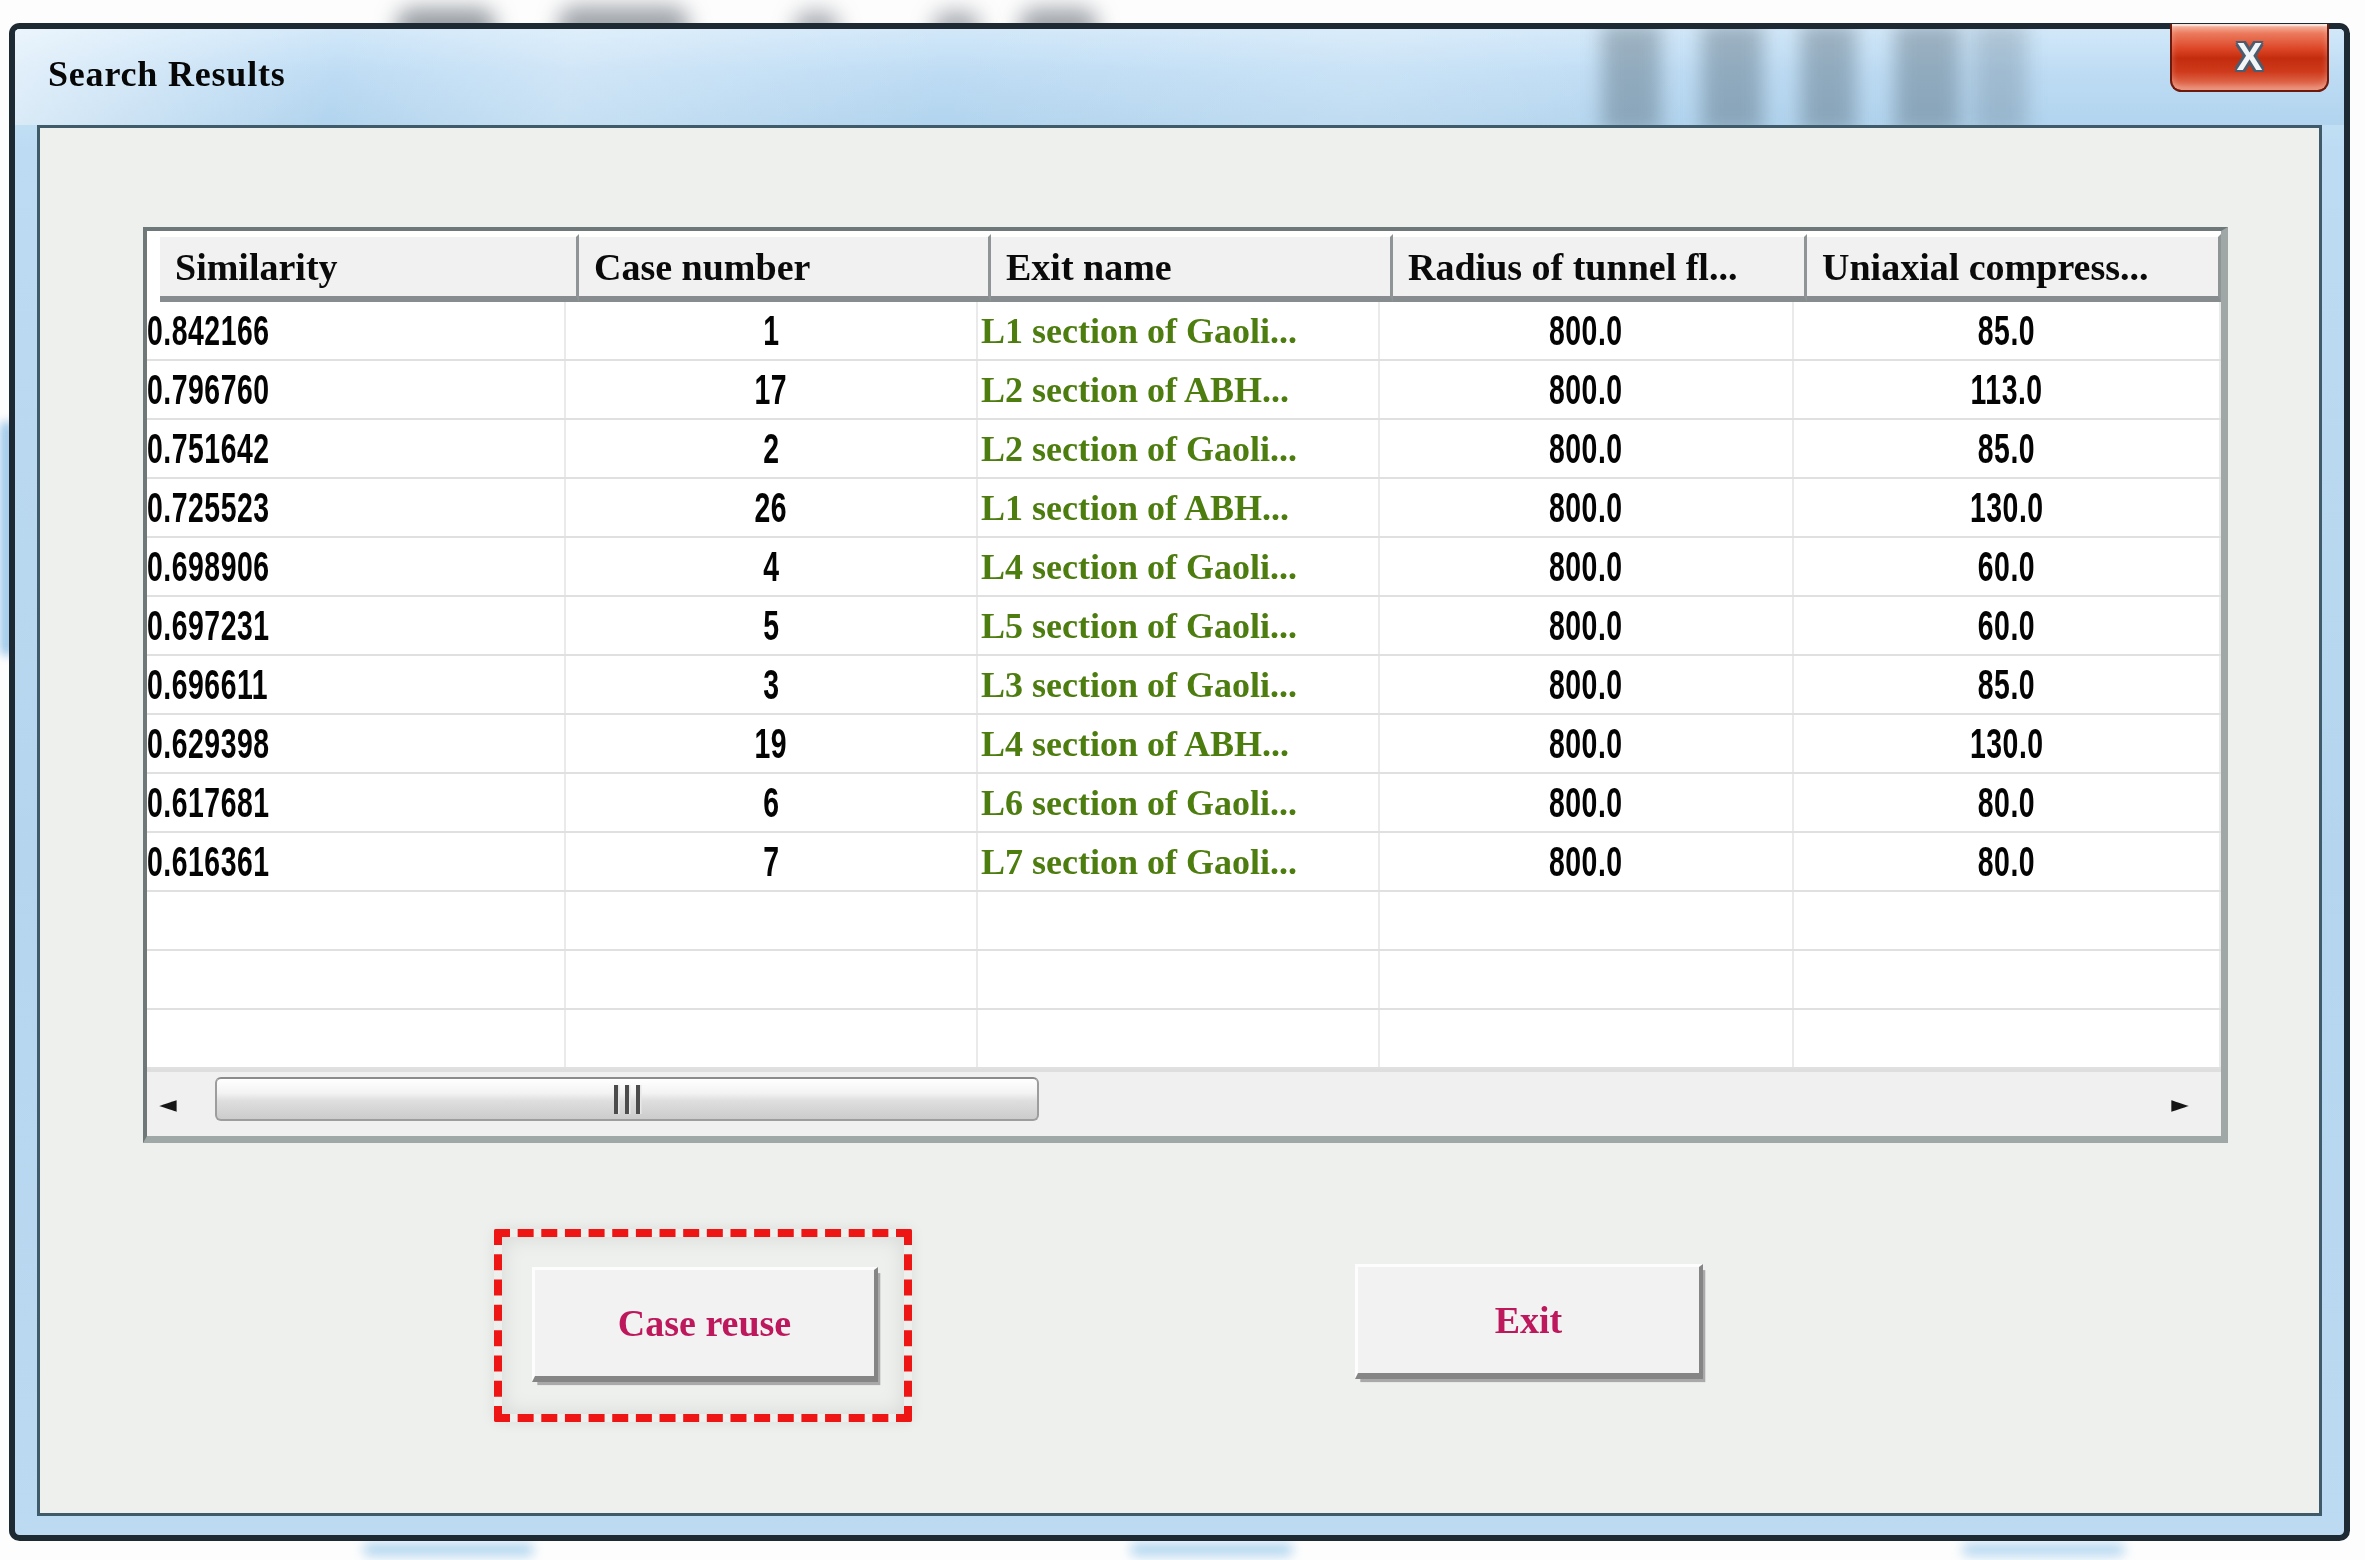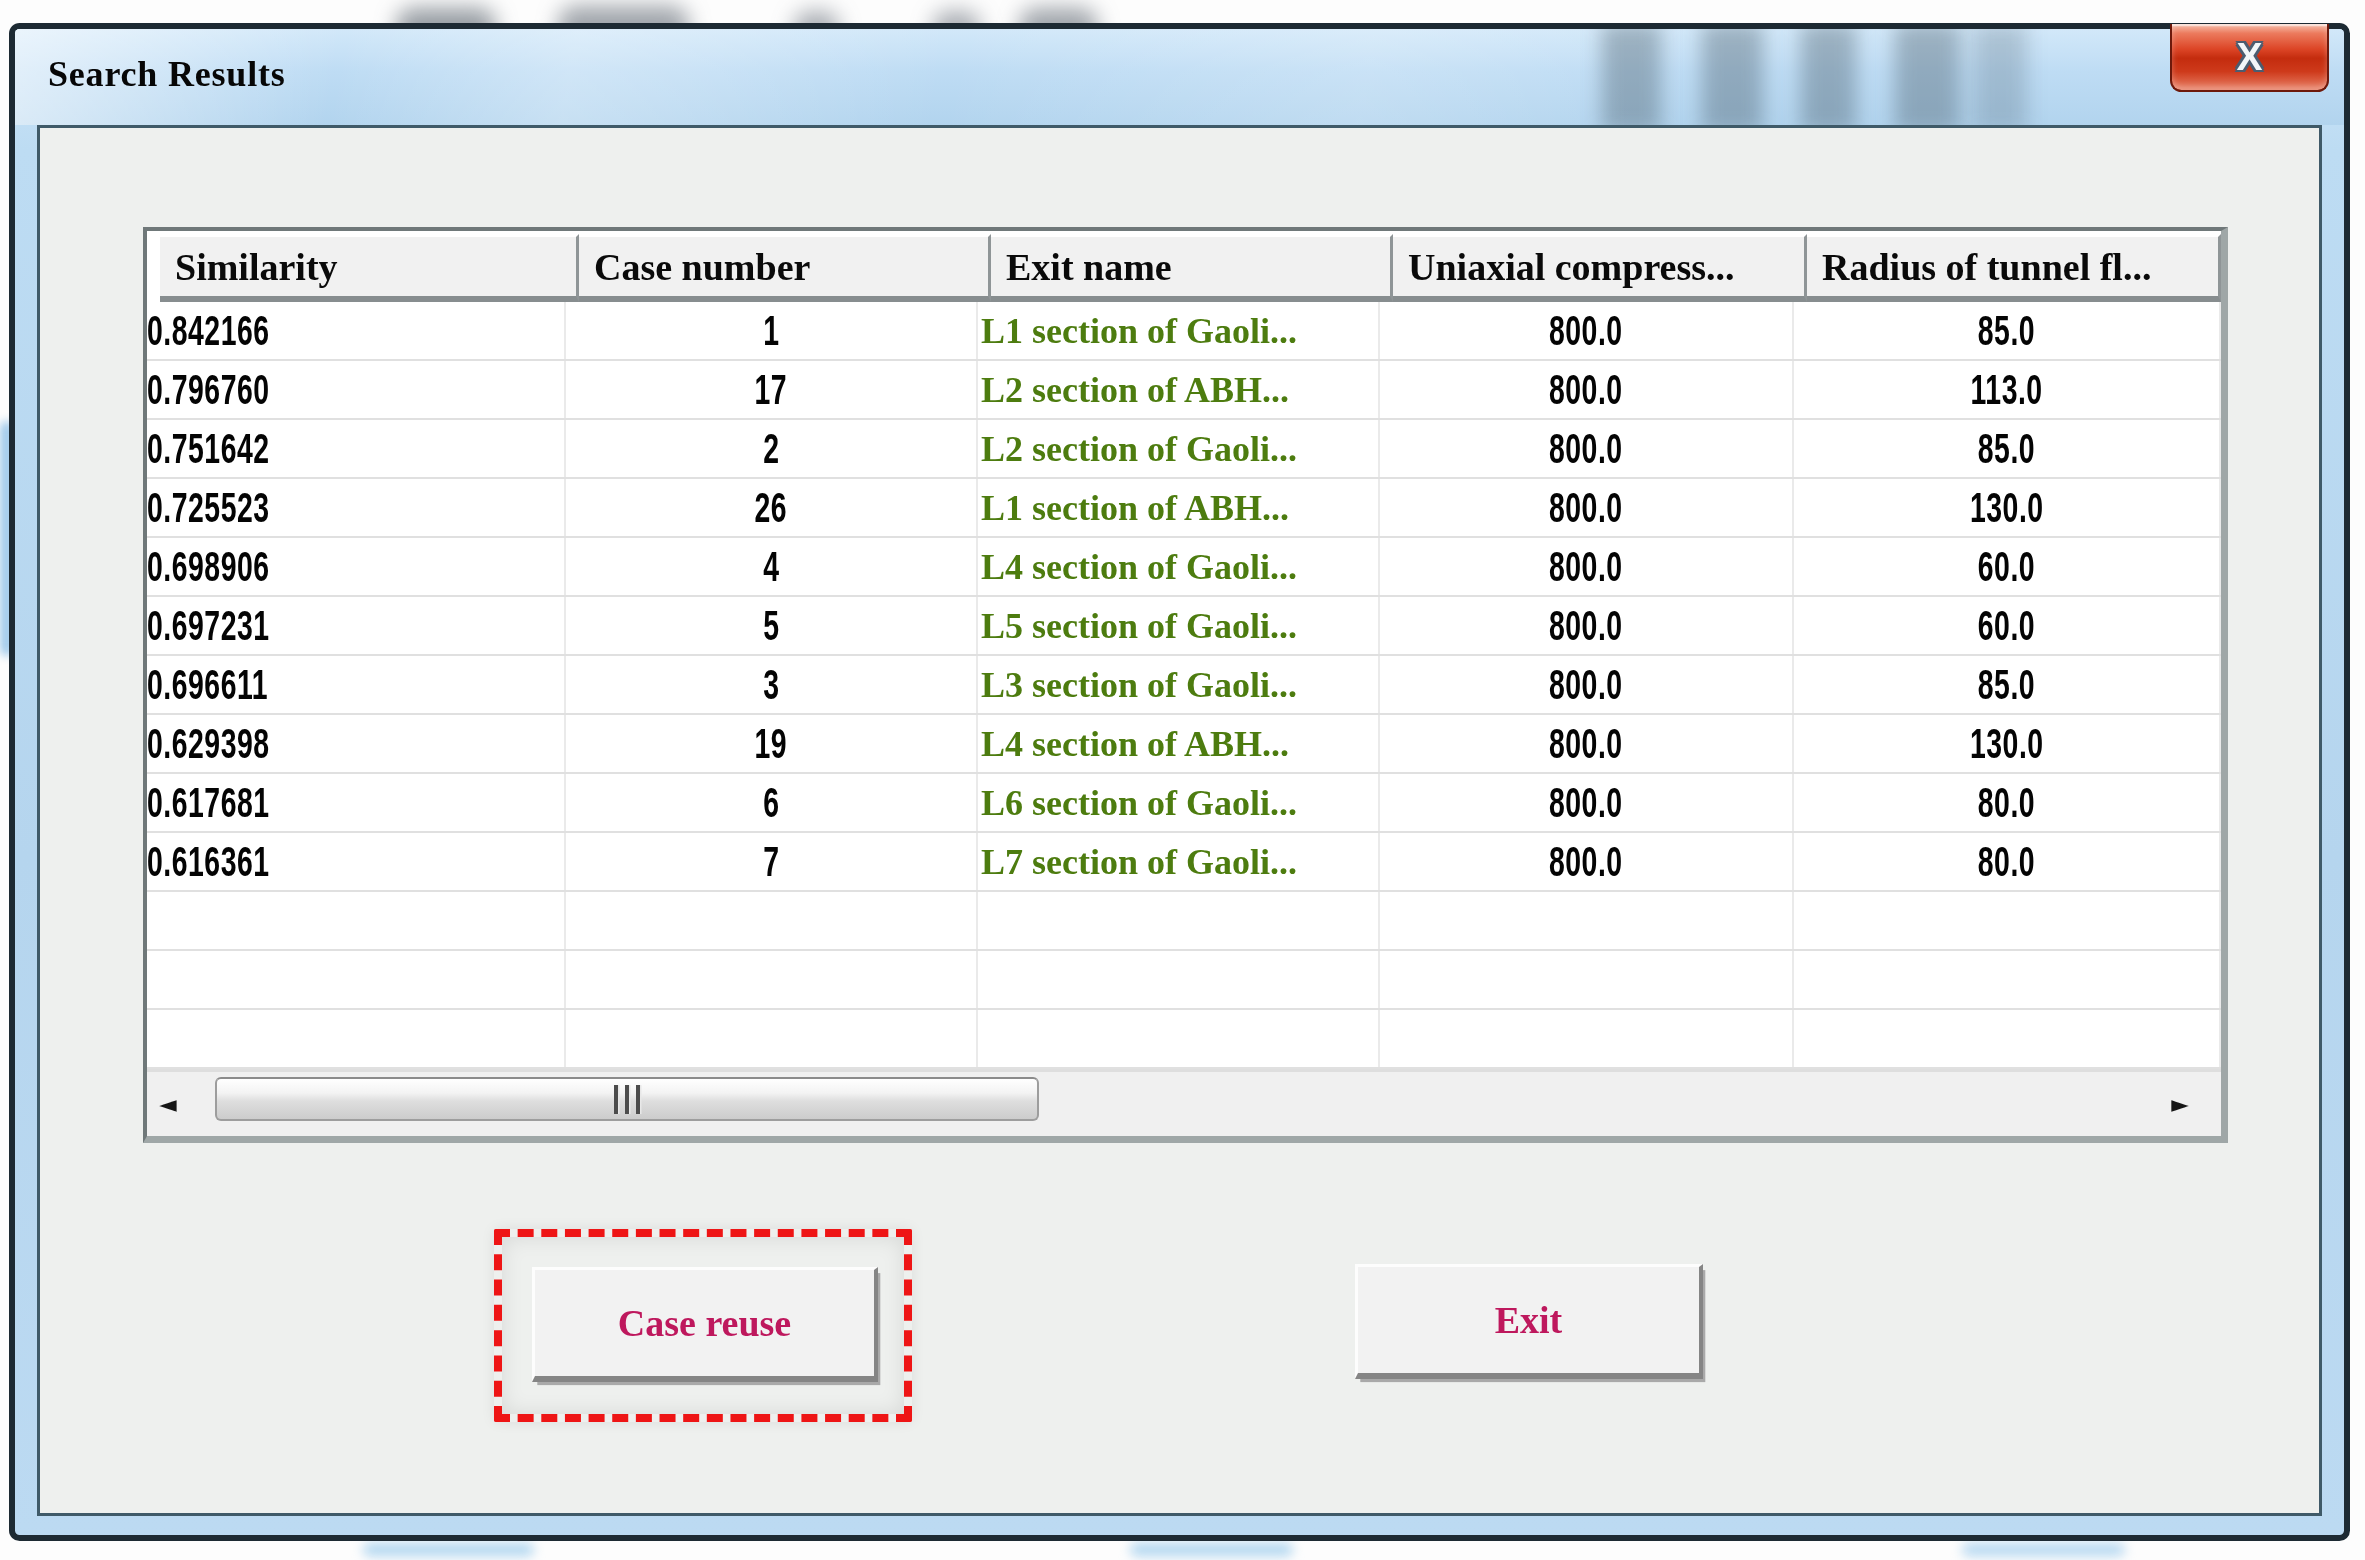--- a/index.html
+++ b/index.html
@@ -126,22 +126,22 @@
     <span class="close-x">X</span>
   </div>
 
   <div class="client">
 
     <div class="tbl">
       <div class="thead">
           <div class="hcell c0">Similarity</div>
           <div class="hcell c1">Case number</div>
           <div class="hcell c2">Exit name</div>
+          <div class="hcell c3">Radius of tunnel fl...</div>
           <div class="hcell c4">Uniaxial compress...</div>
-          <div class="hcell c3">Radius of tunnel fl...</div>
         </div>
       <div id="tbody-anchor" style="display:contents"><div class="trow">
             <div class="tcell c0 al-left">
               <span class="num">0.842166</span>
             </div>
             <div class="tcell c1 al-center">
               <span class="num">1</span>
             </div>
             <div class="tcell c2 al-left">
               <span class="name">L1 section of Gaoli...</span>

